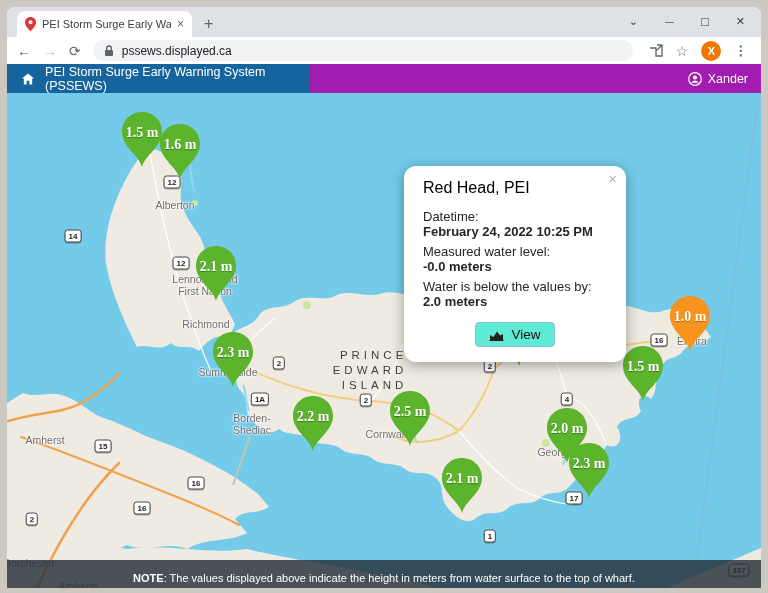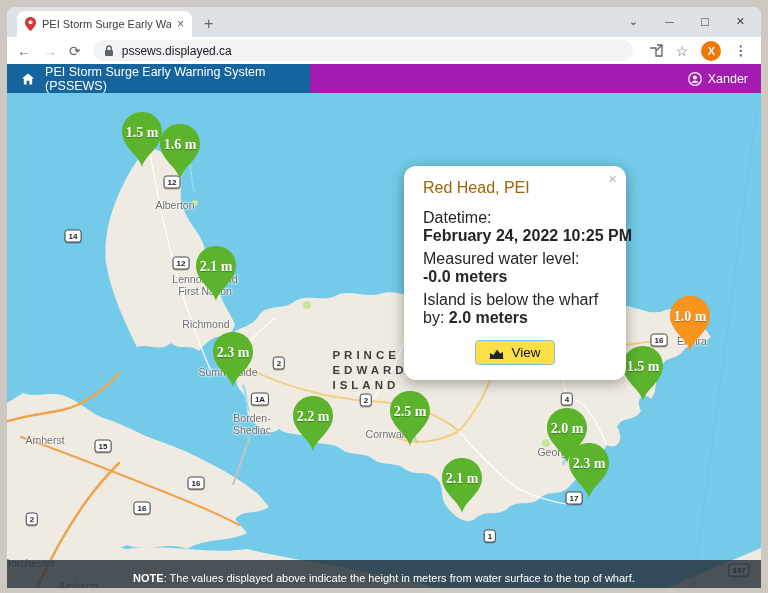--- a/index.html
+++ b/index.html
@@ -28,40 +28,40 @@
   .brand-title{font-size:12.5px;}
   .userbox{position:absolute;right:13px;display:flex;align-items:center;gap:6px;font-size:12.5px;}
 
   
   .map{position:relative;width:754px;height:495px;background:#73cbe9;overflow:hidden;}
   .map svg.base{position:absolute;left:0;top:0;}
   .town{position:absolute;transform:translate(-50%,-50%);font-size:10.5px;color:#6d6d6d;
         text-shadow:0 0 2px #fff,0 0 2px #fff,0 0 3px #fff;white-space:pre-line;text-align:center;line-height:12px;z-index:2;}
   .rbadge{position:absolute;transform:translate(-50%,-50%);background:#fff;border:1px solid #474747;border-radius:3px;
         font-size:8px;font-weight:bold;color:#1d1d1d;padding:1px 3px;line-height:9px;box-shadow:0 1px 0 rgba(0,0,0,.3);z-index:2;}
-  .region{position:absolute;transform:translate(-50%,0);font-size:11.5px;font-weight:bold;letter-spacing:4px;
-        color:#3e3e3e;text-align:left;line-height:15px;white-space:pre-line;z-index:2;}
+  .region{position:absolute;transform:translate(-50%,0);font-size:11.5px;font-weight:normal;letter-spacing:4px;
+        color:#3e3e3e;text-align:right;line-height:15px;white-space:pre-line;z-index:2;}
   .marker{position:absolute;width:46px;height:58px;z-index:4;}
   .marker-label{position:absolute;top:15px;left:0;width:100%;text-align:center;color:#fff;font-weight:bold;
         font-size:14px;text-shadow:0 1px 1px rgba(0,0,0,.35);font-family:Liberation Serif, serif;}
   .notebar{position:absolute;left:0;right:0;top:467px;height:36px;background:rgba(40,51,59,.83);color:#fff;
         display:flex;align-items:center;justify-content:center;font-size:11px;z-index:7;}
   .notebar b{margin-right:0;}
 
   
   .popup-tail{position:absolute;left:502px;top:208px;width:20px;height:20px;background:#fff;transform:rotate(45deg);
         box-shadow:0 3px 14px rgba(0,0,0,.25);z-index:8;}
   .popup{position:absolute;left:397px;top:73px;width:222px;background:#fff;border-radius:12px;
         box-shadow:0 3px 14px rgba(0,0,0,.35);padding:13px 19px 15px 19px;box-sizing:border-box;z-index:9;}
   .popup-close{position:absolute;right:9px;top:5px;color:#b5b5b5;font-size:15px;line-height:15px;cursor:pointer;}
-  .popup-title{font-size:16px;color:#a16207;margin:0 0 12px 0;font-weight:normal;}
-  .popup-row{font-size:16px;color:#262626;margin:5px 0;}
+  .popup-title{font-size:16px;color:#000000;margin:0 0 12px 0;font-weight:normal;}
+  .popup-row{font-size:13px;color:#262626;margin:5px 0;}
   .popup-row b{white-space:nowrap;}
   .view-row{text-align:center;margin-top:13px;}
-  .view-btn{display:inline-flex;align-items:center;gap:7px;background:#fde047;border:1px solid #8abce8;
+  .view-btn{display:inline-flex;align-items:center;gap:7px;background:#5eead4;border:1px solid #8abce8;
         border-radius:4px;padding:4px 13px;font-size:13.5px;color:#111;cursor:pointer;font-family:"Liberation Sans",sans-serif;}
 </style>
 </head>
 <body>
 
 <div class="frame">
   <div class="window">
 
     <div class="tabstrip">
       <div class="tab">
@@ -258,21 +258,21 @@
       <div class="popup">
         <span class="popup-close">×</span>
         <h3 class="popup-title">Red Head, PEI</h3>
         <div class="popup-row">
           <span>Datetime: </span><b>February 24, 2022 10:25 PM</b>
         </div>
         <div class="popup-row">
           <span>Measured water level: </span><b>-0.0 meters</b>
         </div>
         <div class="popup-row">
-          <span>Island is below the wharf by: </span><b>2.0 meters</b>
+          <span>Water is below the values by: </span><b>2.0 meters</b>
         </div>
         <div class="view-row">
           <button class="view-btn">
             <svg width="15" height="12" viewBox="0 0 15 12">
               <path d="M1 11 L1 6 L4.5 8 L8 2.5 L11 6.5 L14 5 L14 11 Z" fill="#222"></path>
               <path d="M0.5 11.5 H14.5" stroke="#222" stroke-width="1"></path>
             </svg>
             <span>View</span>
           </button>
         </div>

